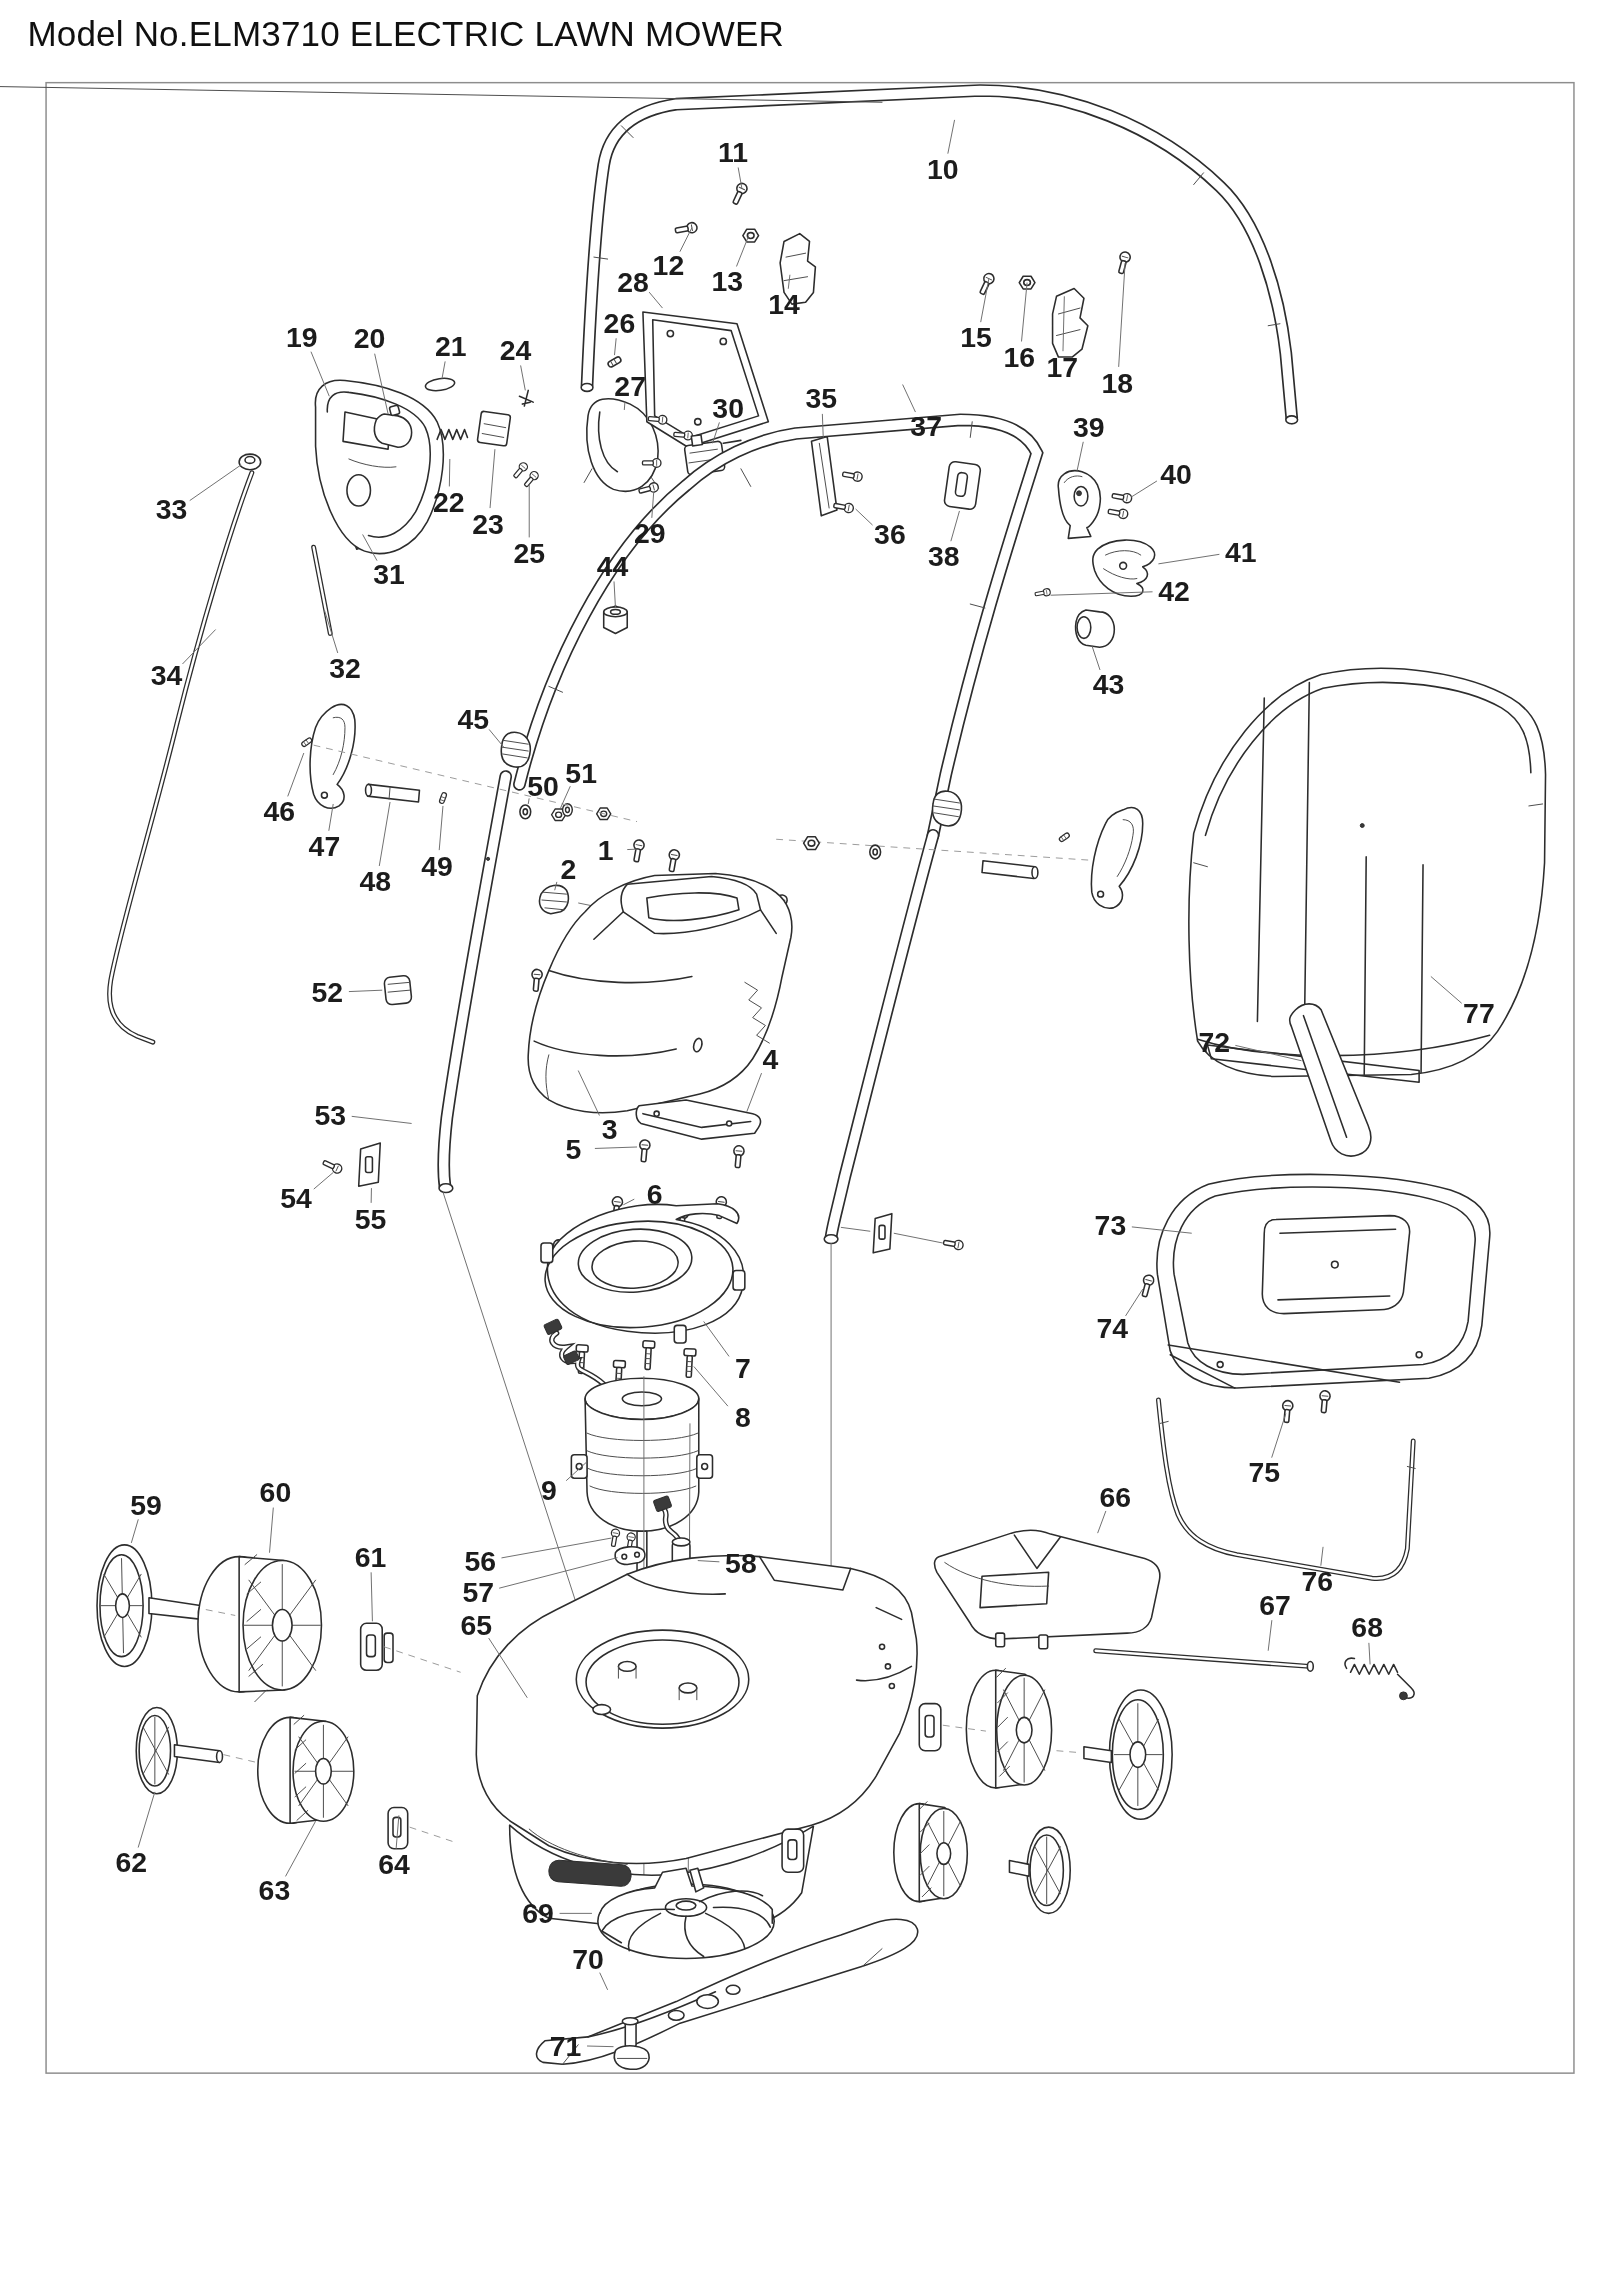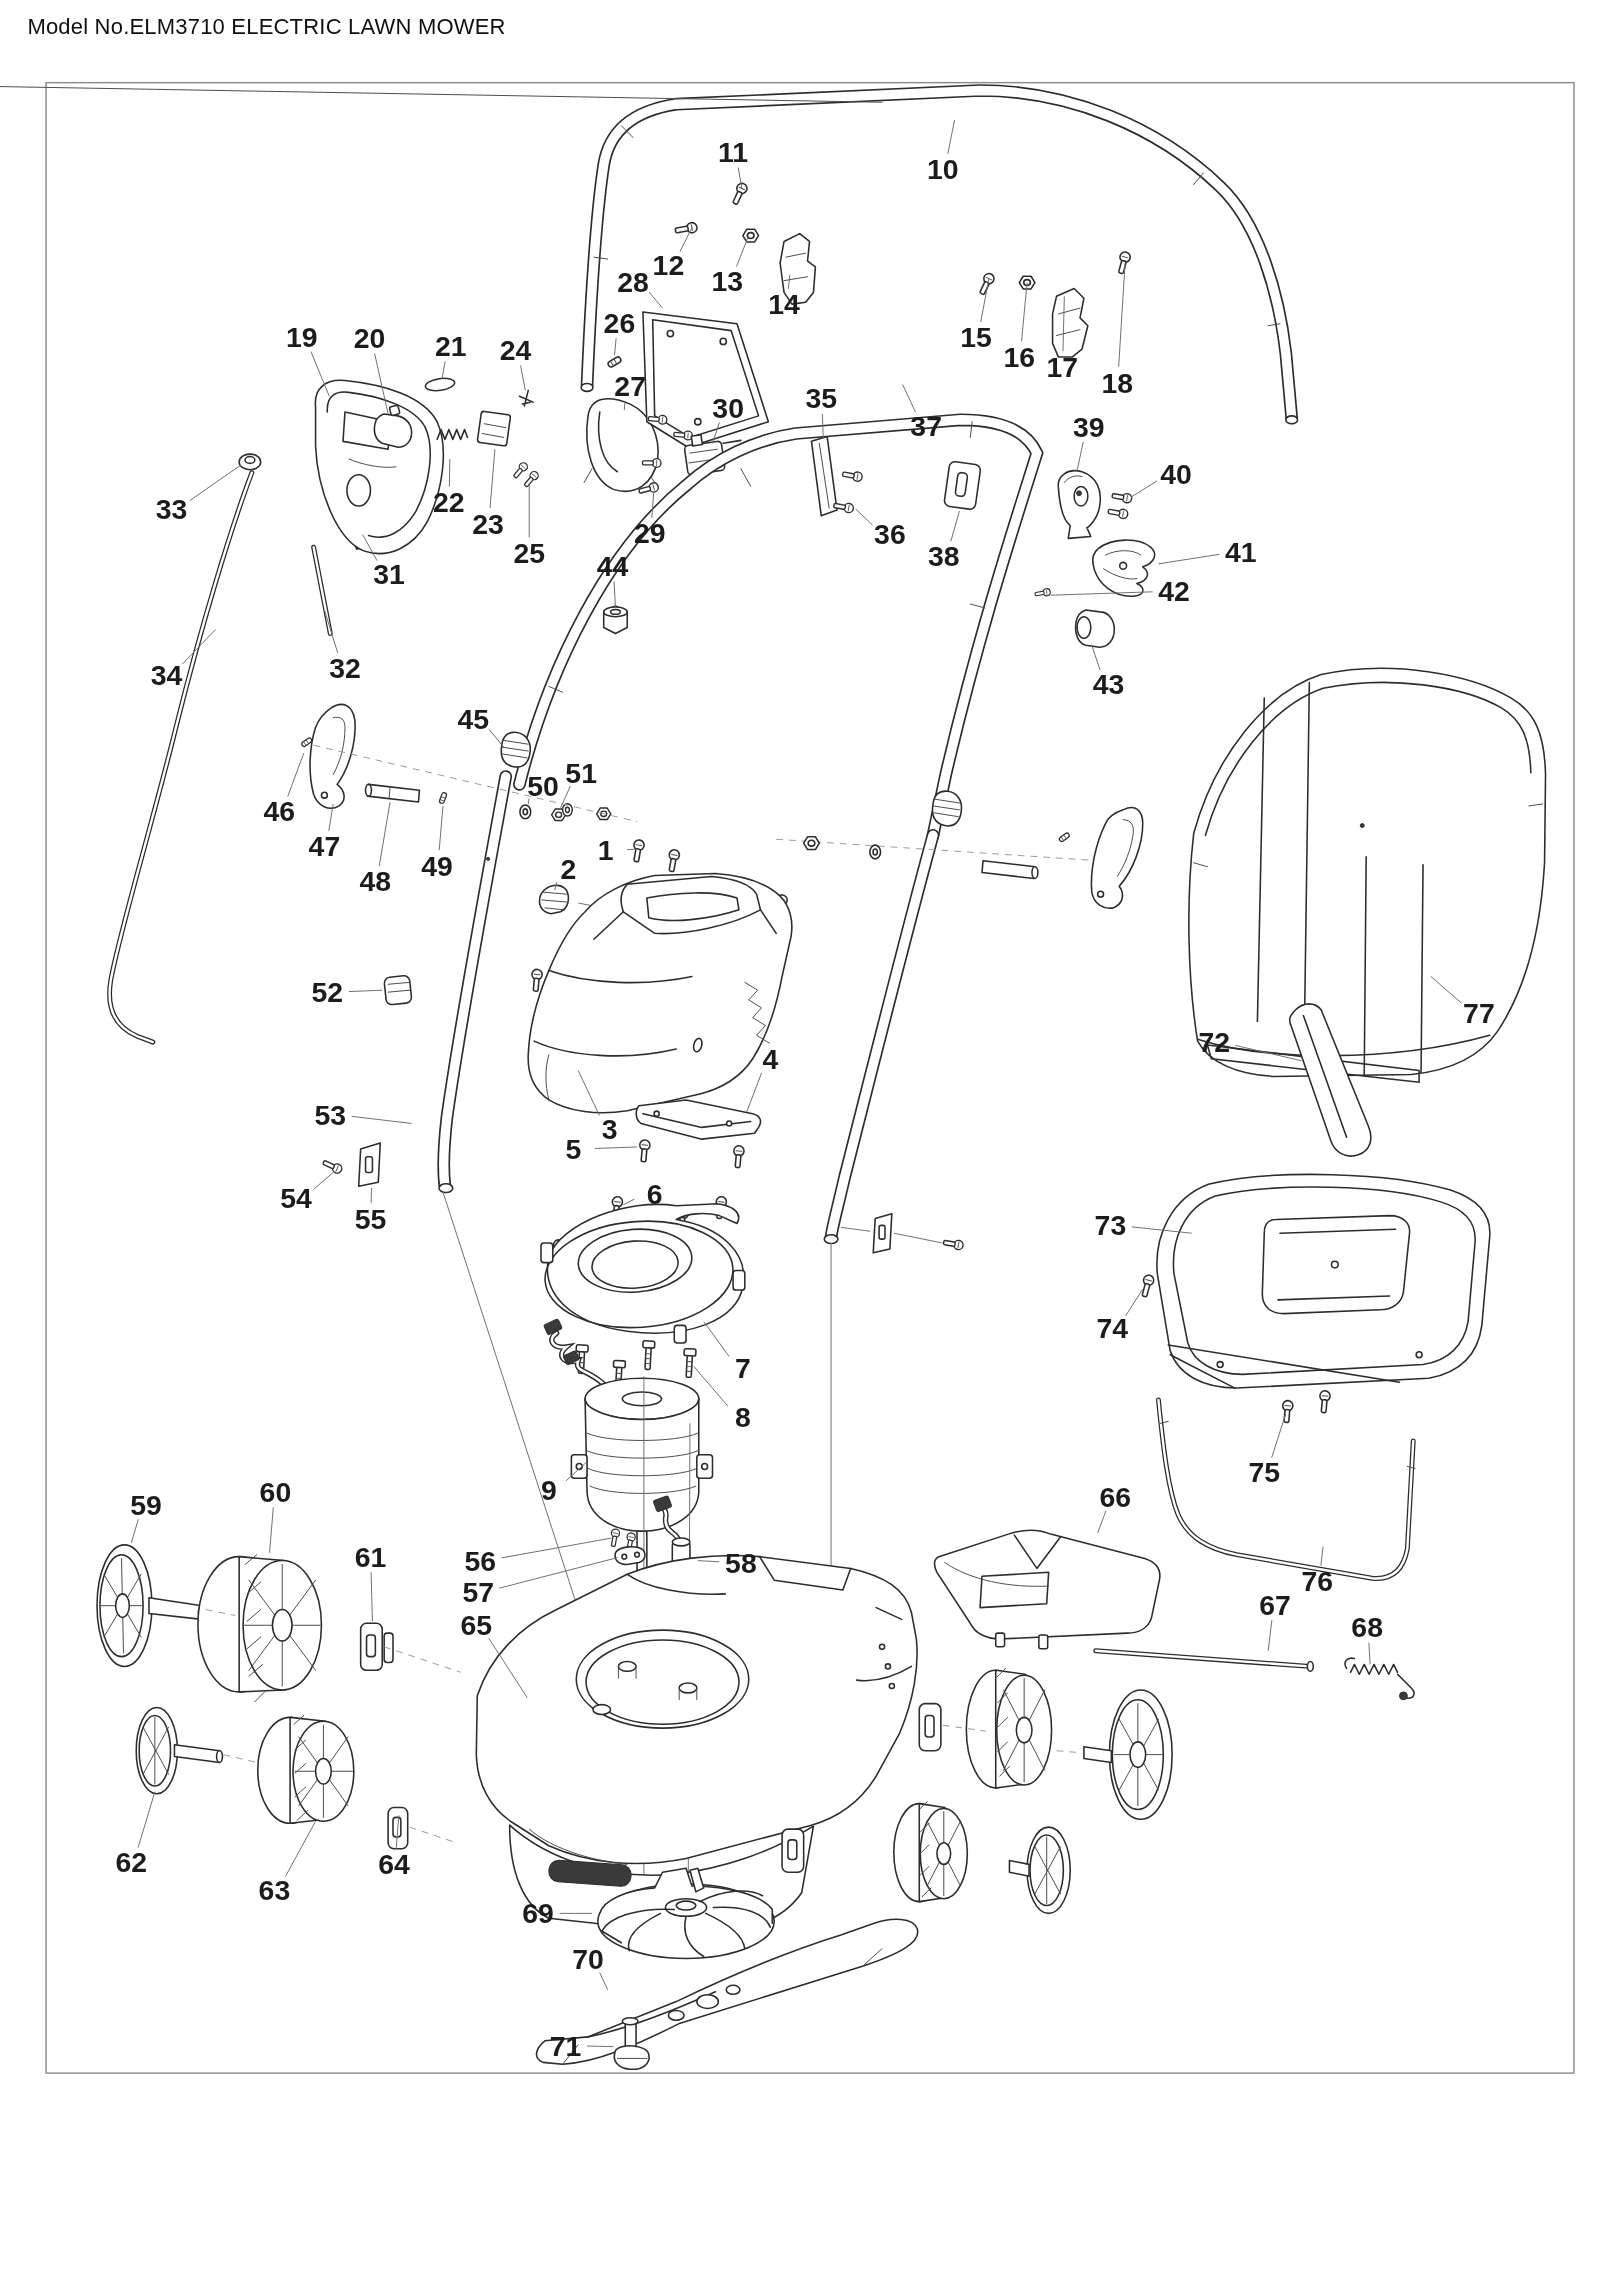--- a/index.html
+++ b/index.html
@@ -1,17 +1,17 @@
 <!DOCTYPE html>
 <html><head>
 <meta charset="utf-8">
 <style>
   html,body{margin:0;padding:0;background:#ffffff;}
   body{width:1621px;height:2293px;position:relative;font-family:"Liberation Sans","DejaVu Sans",sans-serif;}
-  #page-title{position:absolute;left:27.4px;top:13.7px;font-size:22px;font-weight:500;color:#101010;letter-spacing:0.2px;white-space:nowrap;}
+  #page-title{position:absolute;left:27.4px;top:13.7px;font-size:35px;font-weight:500;color:#101010;letter-spacing:0.2px;white-space:nowrap;}
   svg{position:absolute;left:0;top:0;}
   .p  {fill:#ffffff;stroke:#2d2d2d;stroke-width:1.6;stroke-linejoin:round;stroke-linecap:round;}
   .dk {fill:#3a3a3a;stroke:#2d2d2d;stroke-width:1;}
   .ln {fill:none;stroke:#2d2d2d;stroke-width:1.6;stroke-linecap:round;stroke-linejoin:round;}
   .tn {fill:none;stroke:#4a4a4a;stroke-width:1;stroke-linecap:round;}
   .tubeO{fill:none;stroke:#2d2d2d;stroke-width:13;stroke-linecap:round;}
   .tubeI{fill:none;stroke:#ffffff;stroke-width:9.6;stroke-linecap:round;}
   .cabO{fill:none;stroke:#2d2d2d;stroke-width:5;stroke-linecap:round;}
   .cabI{fill:none;stroke:#ffffff;stroke-width:2.4;stroke-linecap:round;}
   .wireO{fill:none;stroke:#2d2d2d;stroke-width:5.5;stroke-linecap:round;}

